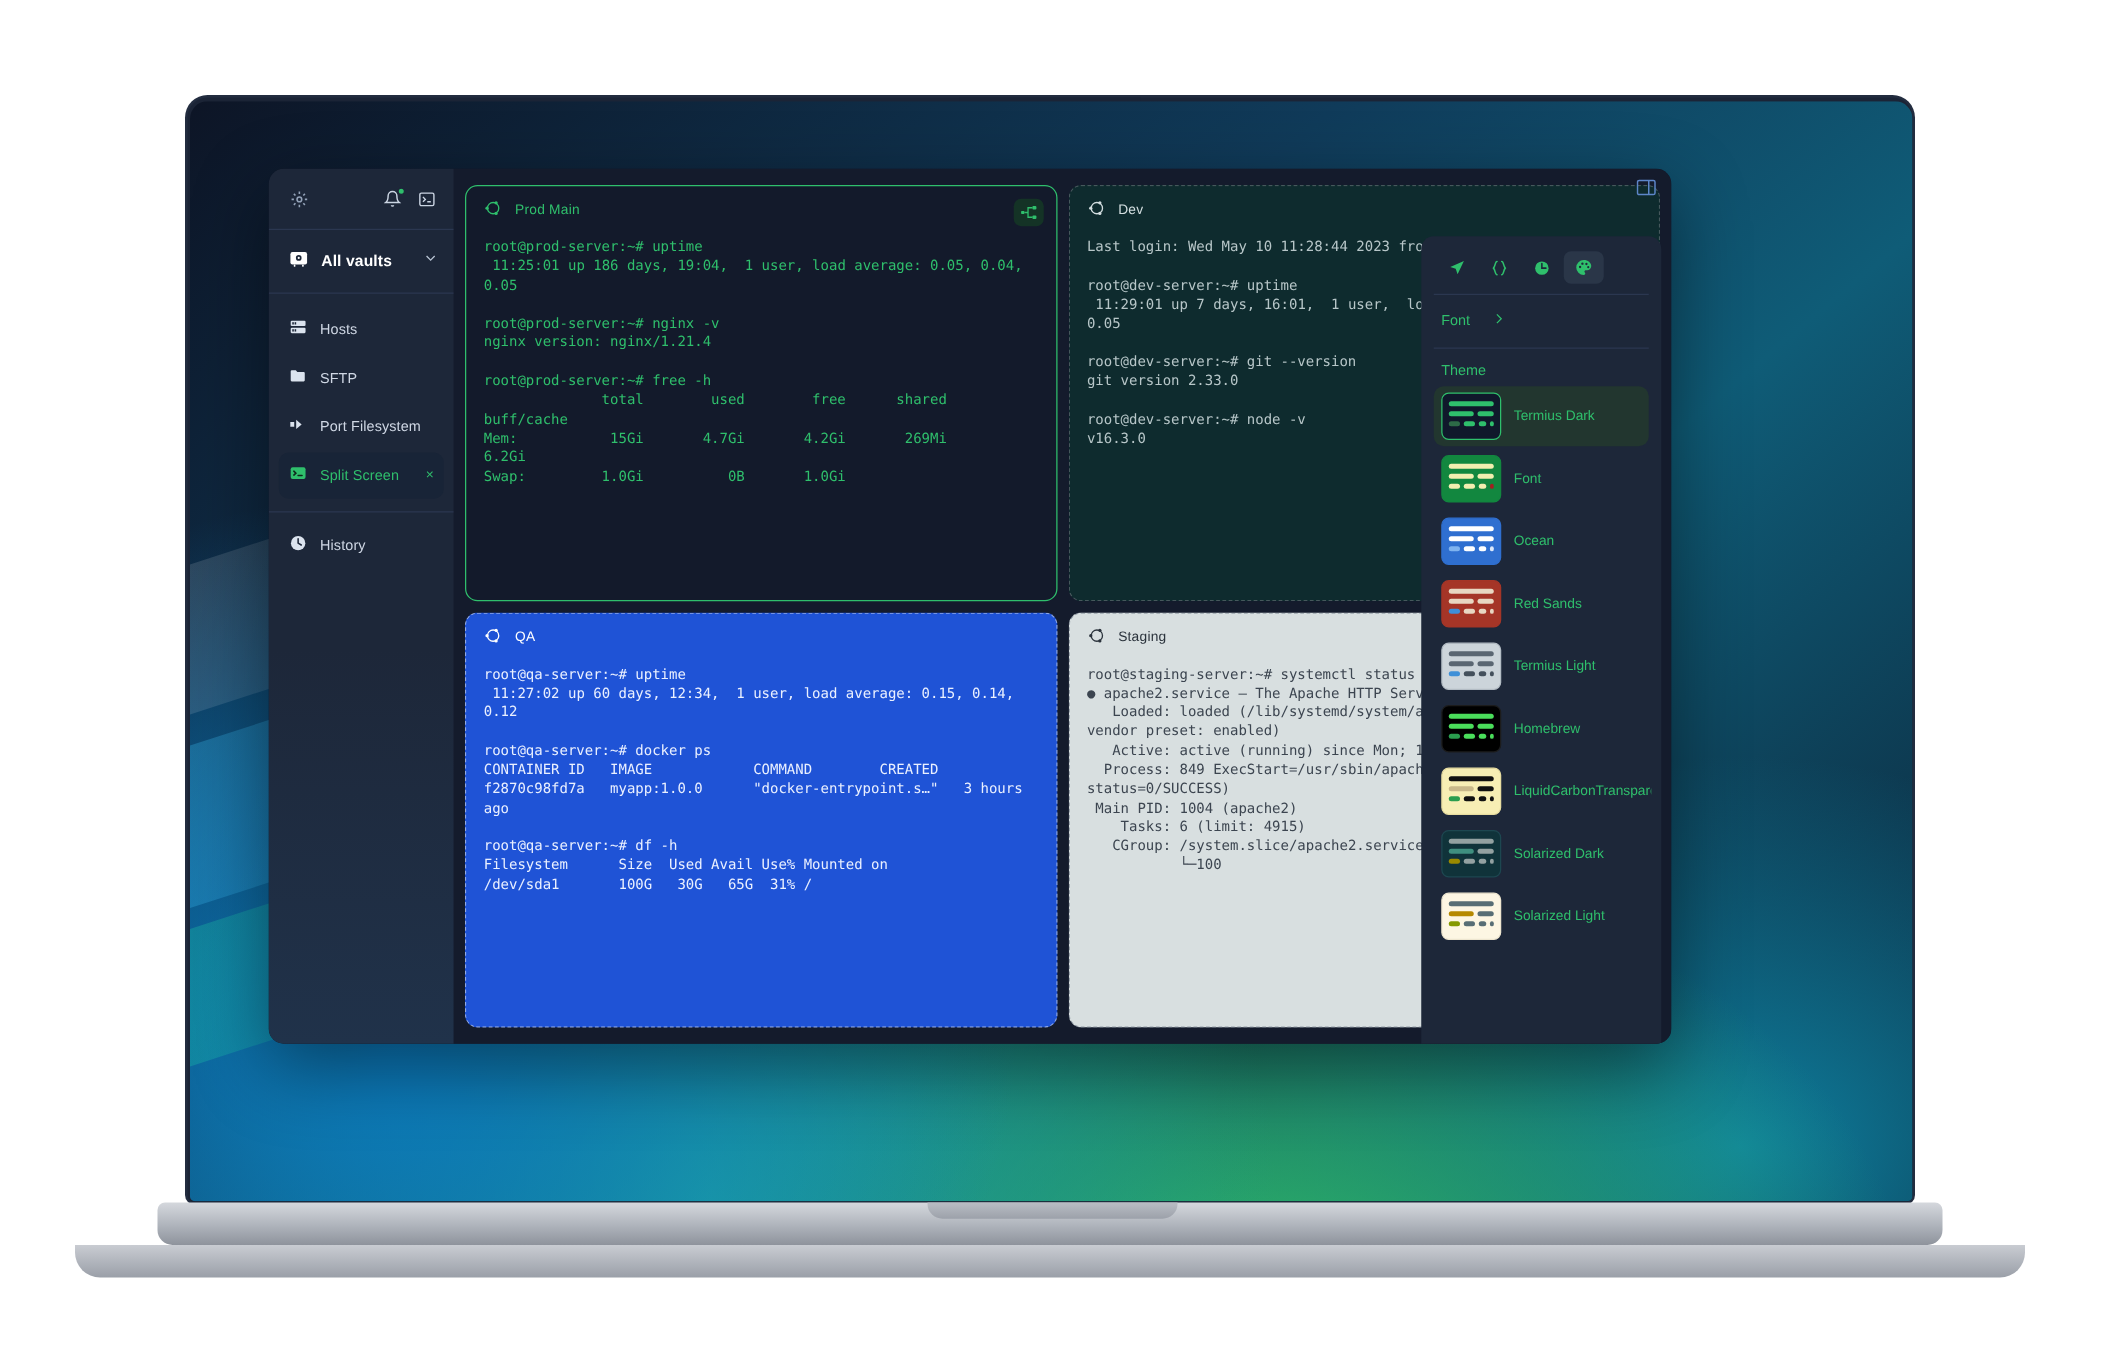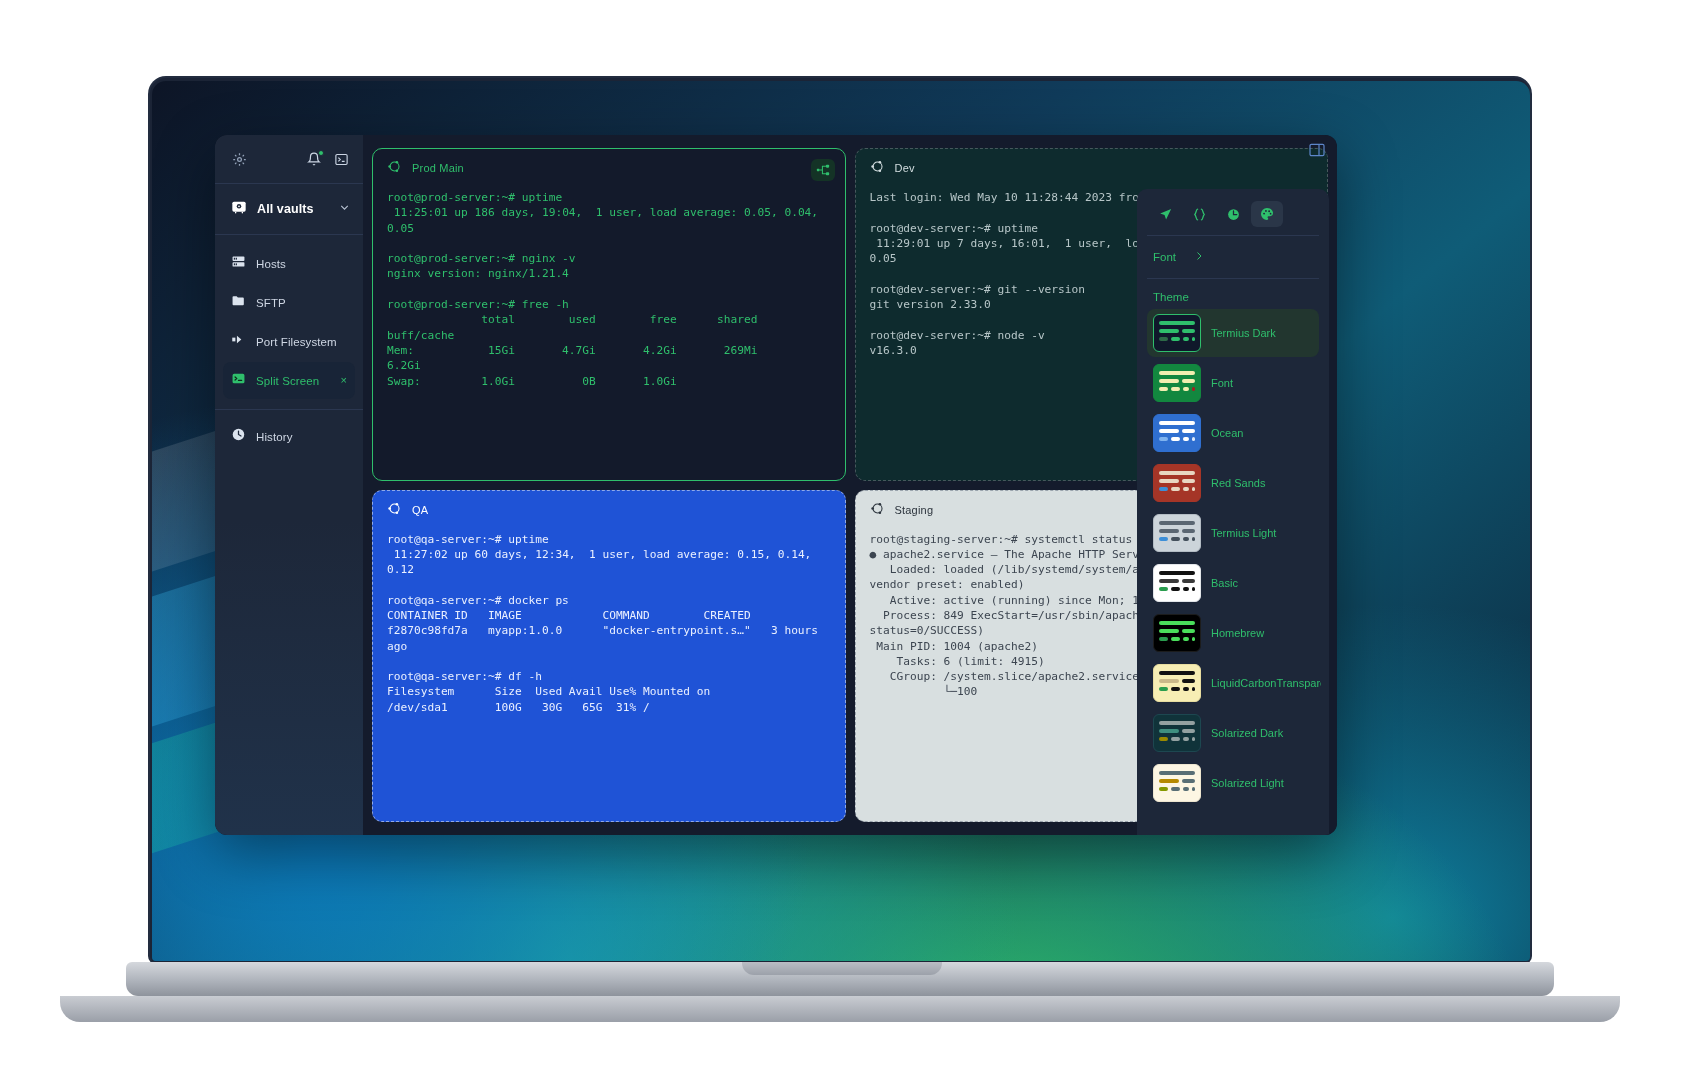--- a/index.html
+++ b/index.html
@@ -551,65 +551,49 @@
                 <div class="sw-row">
                   <div class="sw-line" style="background: rgb(61, 143, 216); flex: 1 1 0%;"></div>
                   <div class="sw-line" style="background: rgb(68, 80, 92); flex: 1.1 1 0%;"></div>
                   <div class="sw-line" style="background: rgb(68, 80, 92); flex: 0.7 1 0%;"></div>
                   <div class="sw-line" style="background: rgb(68, 80, 92); flex: 0 0 3px;"></div>
                 </div>
               </div>
               <div class="theme-name">Termius Light</div>
             </div>
             <div class="theme-item">
-              <div class="swatch" style="background: rgb(255, 255, 255); border-color: rgb(226, 229, 233);">
+              <div class="swatch" style="background: rgb(0, 0, 0); border-color: rgb(28, 28, 28);">
+                <div class="sw-line" style="background: rgb(74, 222, 91); width: 100%;"></div>
+                <div class="sw-row">
+                  <div class="sw-line" style="background: rgb(74, 222, 91); flex: 1.6 1 0%;"></div>
+                  <div class="sw-line" style="background: rgb(74, 222, 91); flex: 1 1 0%;"></div>
+                </div>
+                <div class="sw-row">
+                  <div class="sw-line" style="background: rgb(42, 157, 78); flex: 1 1 0%;"></div>
+                  <div class="sw-line" style="background: rgb(74, 222, 91); flex: 1.1 1 0%;"></div>
+                  <div class="sw-line" style="background: rgb(74, 222, 91); flex: 0.7 1 0%;"></div>
+                  <div class="sw-line" style="background: rgb(74, 222, 91); flex: 0 0 3px;"></div>
+                </div>
+              </div>
+              <div class="theme-name">Homebrew</div>
+            </div>
+            <div class="theme-item">
+              <div class="swatch" style="background: rgb(247, 238, 180); border-color: rgb(232, 221, 160);">
                 <div class="sw-line" style="background: rgb(17, 17, 17); width: 100%;"></div>
                 <div class="sw-row">
-                  <div class="sw-line" style="background: rgb(58, 58, 58); flex: 1.6 1 0%;"></div>
-                  <div class="sw-line" style="background: rgb(58, 58, 58); flex: 1 1 0%;"></div>
+                  <div class="sw-line" style="background: rgb(201, 185, 138); flex: 1.6 1 0%;"></div>
+                  <div class="sw-line" style="background: rgb(17, 17, 17); flex: 1 1 0%;"></div>
                 </div>
                 <div class="sw-row">
                   <div class="sw-line" style="background: rgb(42, 157, 78); flex: 1 1 0%;"></div>
                   <div class="sw-line" style="background: rgb(17, 17, 17); flex: 1.1 1 0%;"></div>
                   <div class="sw-line" style="background: rgb(17, 17, 17); flex: 0.7 1 0%;"></div>
                   <div class="sw-line" style="background: rgb(17, 17, 17); flex: 0 0 3px;"></div>
                 </div>
               </div>
-              <div class="theme-name">Basic</div>
-            </div>
-            <div class="theme-item">
-              <div class="swatch" style="background: rgb(0, 0, 0); border-color: rgb(28, 28, 28);">
-                <div class="sw-line" style="background: rgb(74, 222, 91); width: 100%;"></div>
-                <div class="sw-row">
-                  <div class="sw-line" style="background: rgb(74, 222, 91); flex: 1.6 1 0%;"></div>
-                  <div class="sw-line" style="background: rgb(74, 222, 91); flex: 1 1 0%;"></div>
-                </div>
-                <div class="sw-row">
-                  <div class="sw-line" style="background: rgb(42, 157, 78); flex: 1 1 0%;"></div>
-                  <div class="sw-line" style="background: rgb(74, 222, 91); flex: 1.1 1 0%;"></div>
-                  <div class="sw-line" style="background: rgb(74, 222, 91); flex: 0.7 1 0%;"></div>
-                  <div class="sw-line" style="background: rgb(74, 222, 91); flex: 0 0 3px;"></div>
-                </div>
-              </div>
-              <div class="theme-name">Homebrew</div>
-            </div>
-            <div class="theme-item">
-              <div class="swatch" style="background: rgb(247, 238, 180); border-color: rgb(232, 221, 160);">
-                <div class="sw-line" style="background: rgb(17, 17, 17); width: 100%;"></div>
-                <div class="sw-row">
-                  <div class="sw-line" style="background: rgb(201, 185, 138); flex: 1.6 1 0%;"></div>
-                  <div class="sw-line" style="background: rgb(17, 17, 17); flex: 1 1 0%;"></div>
-                </div>
-                <div class="sw-row">
-                  <div class="sw-line" style="background: rgb(42, 157, 78); flex: 1 1 0%;"></div>
-                  <div class="sw-line" style="background: rgb(17, 17, 17); flex: 1.1 1 0%;"></div>
-                  <div class="sw-line" style="background: rgb(17, 17, 17); flex: 0.7 1 0%;"></div>
-                  <div class="sw-line" style="background: rgb(17, 17, 17); flex: 0 0 3px;"></div>
-                </div>
-              </div>
               <div class="theme-name">LiquidCarbonTransparentInverse</div>
             </div>
             <div class="theme-item">
               <div class="swatch" style="background: rgb(16, 51, 58); border-color: rgb(29, 71, 80);">
                 <div class="sw-line" style="background: rgb(147, 161, 161); width: 100%;"></div>
                 <div class="sw-row">
                   <div class="sw-line" style="background: rgb(63, 143, 127); flex: 1.6 1 0%;"></div>
                   <div class="sw-line" style="background: rgb(147, 161, 161); flex: 1 1 0%;"></div>
                 </div>
                 <div class="sw-row">

